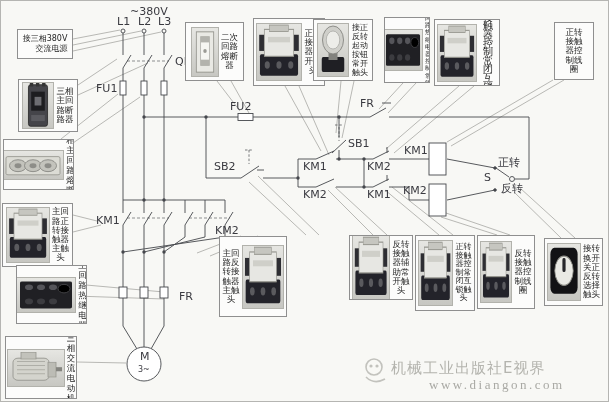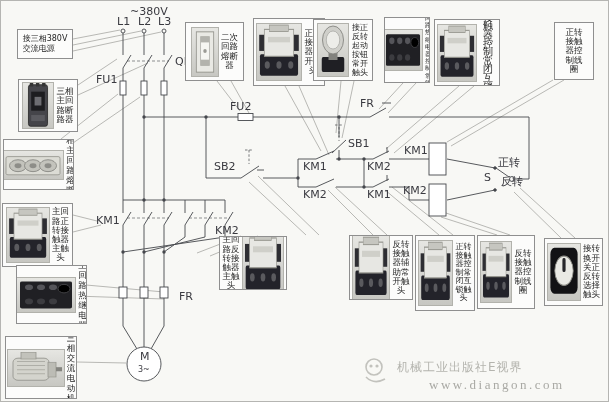--- a/index.html
+++ b/index.html
@@ -4,24 +4,24 @@
 <style>
   html,body{margin:0;padding:0;}
   #stage{position:relative;width:609px;height:402px;background:#f8f8f5;border:1px solid #b5b5b2;
          box-sizing:border-box;font-family:"DejaVu Sans",sans-serif;color:#222;overflow:hidden;}
   svg.layer{position:absolute;left:0;top:0;z-index:1;}
   .co{position:absolute;border:1px solid #8f8f8f;background:#fcfcfb;display:flex;align-items:center;
       justify-content:center;gap:2px;padding:2px;box-sizing:border-box;z-index:2;overflow:hidden;}
   .co.col{flex-direction:row;}
   .ph{background:linear-gradient(#e6e6e2,#c7c7c2);border:1px solid #b2b2ac;flex:0 0 auto;}
   .vl{font-size:8.5px;line-height:9.2px;width:18px;word-break:break-all;text-align:center;color:#1d1d1d;}
-  .hl{font-size:8.5px;line-height:10px;text-align:left;color:#1d1d1d;white-space:pre-line;}
+  .hl{font-size:8.5px;line-height:10px;text-align:right;color:#1d1d1d;white-space:pre-line;}
   .slabel{position:absolute;font-size:11px;line-height:9px;color:#3a3a40;z-index:2;white-space:nowrap;}
   .wm{position:absolute;z-index:3;color:#b4b4ae;}
-  .wm1{left:390px;top:358px;font-size:12px;letter-spacing:1px;margin-left:6px;}
+  .wm1{left:390px;top:358px;font-size:15px;letter-spacing:1px;}
   .wm2{left:428px;top:376px;font-size:13px;letter-spacing:2.5px;font-family:Liberation Serif, serif;color:#a9a9a4;}
 </style>
 </head>
 <body>
 
 <svg width="0" height="0" style="position:absolute">
   <defs>
     <g id="sym-contactor">
       <rect x="4" y="28" width="52" height="20" rx="2" fill="#23232a"></rect>
       <circle cx="14" cy="38" r="3.5" fill="#5a5a5e"></circle>
@@ -183,34 +183,34 @@
           <circle cx="163" cy="251" r="1.7"></circle>
       </g>
     </g>
   </svg>
 
   <span class="slabel" style="left:129px;top:6px">~380V</span>
   <span class="slabel" style="left:116px;top:16px">L1</span>
   <span class="slabel" style="left:137px;top:16px">L2</span>
   <span class="slabel" style="left:157px;top:16px">L3</span>
   <span class="slabel" style="left:174px;top:56px">QF</span>
-  <span class="slabel" style="left:95px;top:74px">FU1</span>
+  <span class="slabel" style="left:95px;top:83px">FU1</span>
   <span class="slabel" style="left:229px;top:101px">FU2</span>
   <span class="slabel" style="left:359px;top:98px">FR</span>
   <span class="slabel" style="left:347px;top:138px">SB1</span>
   <span class="slabel" style="left:213px;top:161px">SB2</span>
   <span class="slabel" style="left:302px;top:161px">KM1</span>
   <span class="slabel" style="left:302px;top:189px">KM2</span>
   <span class="slabel" style="left:366px;top:161px">KM2</span>
   <span class="slabel" style="left:366px;top:189px">KM1</span>
   <span class="slabel" style="left:403px;top:145px">KM1</span>
   <span class="slabel" style="left:402px;top:185px">KM2</span>
   <span class="slabel" style="left:483px;top:172px">S</span>
   <span class="slabel" style="left:497px;top:157px">正转</span>
-  <span class="slabel" style="left:500px;top:176px">反转</span>
+  <span class="slabel" style="left:500px;top:183px">反转</span>
   <span class="slabel" style="left:95px;top:215px">KM1</span>
   <span class="slabel" style="left:214px;top:225px">KM2</span>
   <span class="slabel" style="left:178px;top:291px">FR</span>
   <span class="slabel" style="left:139px;top:351px;font-size:11px">M</span>
   <span class="slabel" style="left:137px;top:364px;font-size:8px">3~</span>
 
   <div class="co" style="left:16px;top:28px;width:56px;height:30px">
     <div class="hl" style="font-size:8px">接三相380V
 交流电源</div>
   </div>
@@ -283,21 +283,21 @@
     <svg class="ph" width="38" height="56" viewBox="0 0 60 52" preserveAspectRatio="none">
         <use href="#sym-contactor"></use>
       </svg>
     <div class="vl" style="font-size:10px;line-height:8.6px">反转接触器控制常闭互锁触头</div>
   </div>
 
   <div class="co" style="left:553px;top:21px;width:40px;height:58px">
     <div class="vl">正转接触器控制线圈</div>
   </div>
 
-  <div class="co" style="left:218px;top:235px;width:68px;height:54px">
+  <div class="co" style="left:218px;top:235px;width:68px;height:81px">
     <div class="vl">主回路反转接触器主触头</div>
     <svg class="ph" width="40" height="62" viewBox="0 0 60 52" preserveAspectRatio="none">
         <use href="#sym-contactor"></use>
       </svg>
   </div>
 
 
   <div class="co" style="left:348px;top:234px;width:64px;height:65px">
     <svg class="ph" width="36" height="64" viewBox="0 0 60 52" preserveAspectRatio="none">
         <use href="#sym-contactor"></use>

